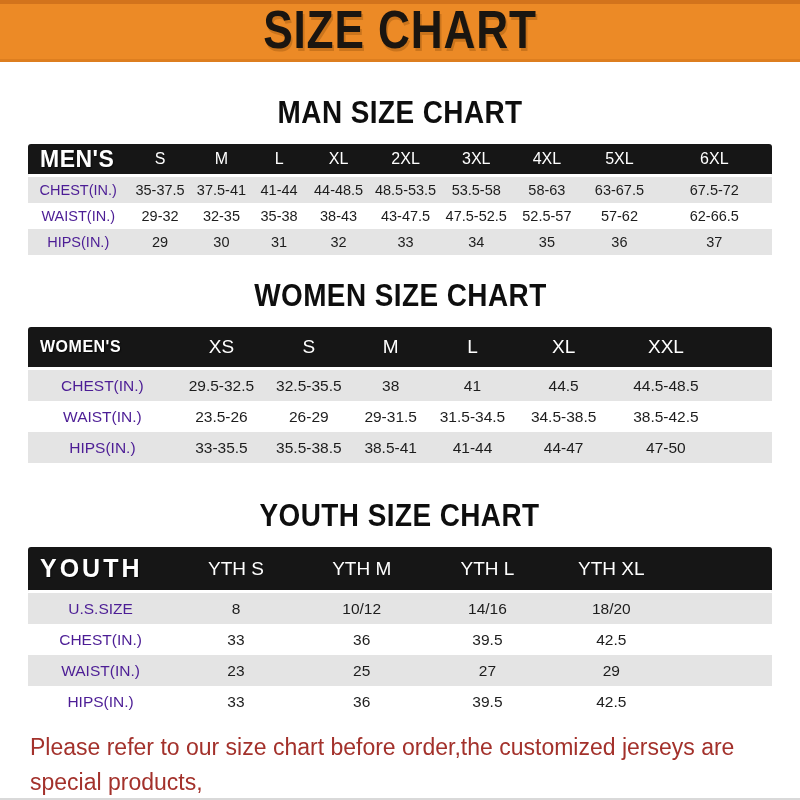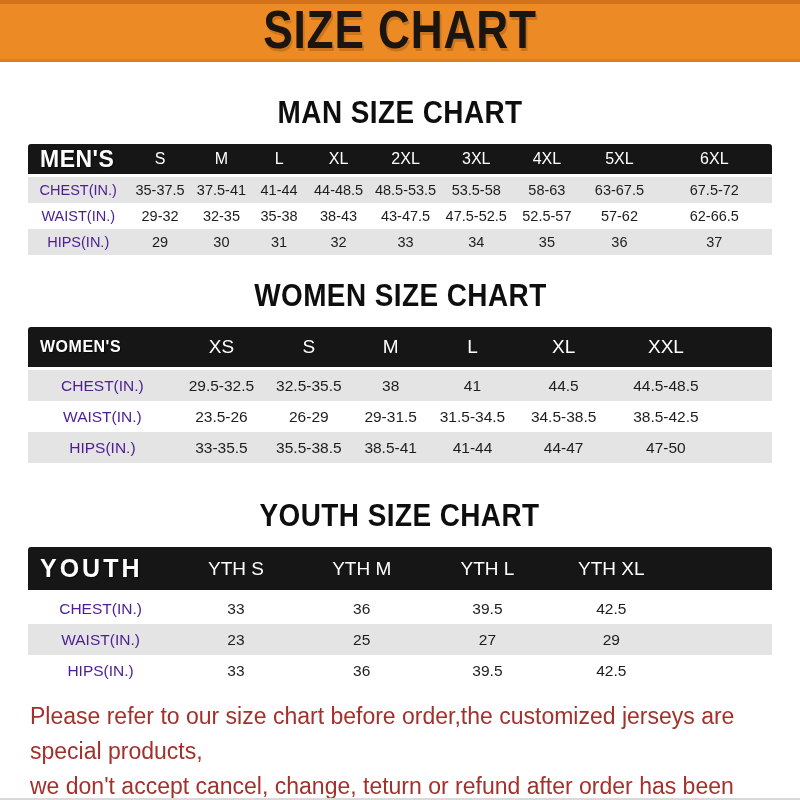--- a/index.html
+++ b/index.html
@@ -235,20 +235,28 @@
       <tr>
         <th class="corner">YOUTH</th>
         <th>YTH S</th>
         <th>YTH M</th>
         <th>YTH L</th>
         <th>YTH XL</th>
         <th class="filler"></th>
       </tr>
     </thead>
     <tbody>
+      <tr class="shaded">
+        <td class="rowlabel">U.S.SIZE</td>
+        <td>8</td>
+        <td>10/12</td>
+        <td>14/16</td>
+        <td>18/20</td>
+        <td class="filler"></td>
+      </tr>
       <tr class="plain">
         <td class="rowlabel">CHEST(IN.)</td>
         <td>33</td>
         <td>36</td>
         <td>39.5</td>
         <td>42.5</td>
         <td class="filler"></td>
       </tr>
       <tr class="shaded">
         <td class="rowlabel">WAIST(IN.)</td>

